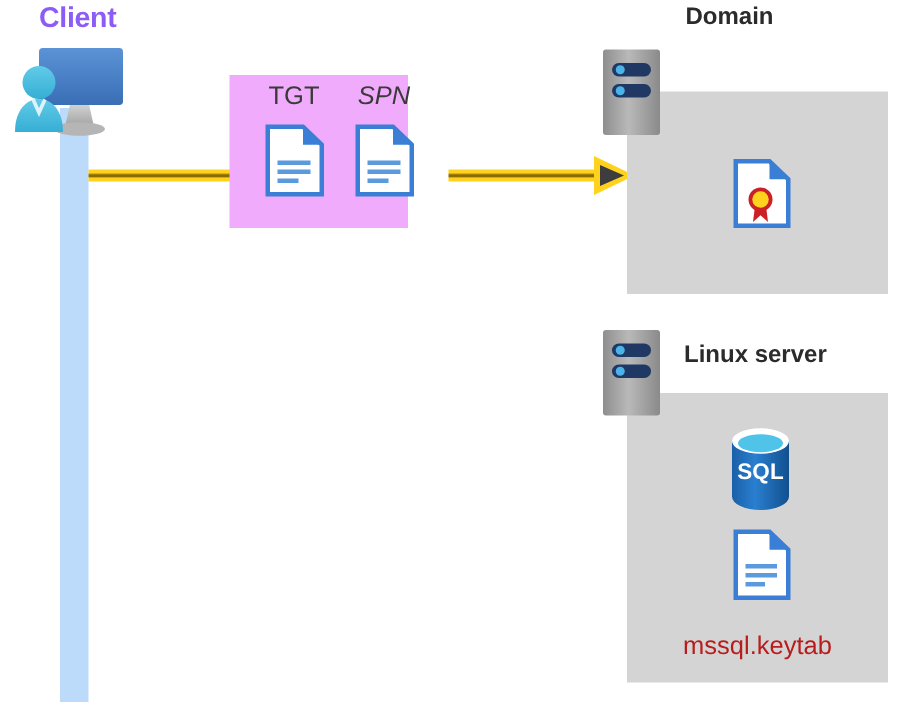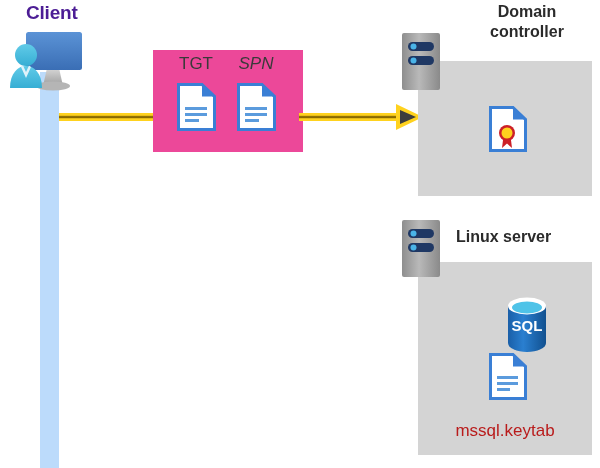--- a/index.html
+++ b/index.html
@@ -12,31 +12,31 @@
 
   
   #client-lifeline{
     left:40px;top:72px;width:19px;height:396px;
     background:#bcdbfb;
   }
 
   
   #client-label{
     left:26px;top:2px;width:120px;
-    font-size:19px;font-weight:bold;color:#4c1d95;
+    font-size:19px;font-weight:bold;color:#8b5cf6;
     letter-spacing:-0.2px;
   }
 
   
   #client-icon{left:8px;top:28px;width:84px;height:68px;}
 
   
   #tgt-spn-panel{
-    left:153px;top:50px;width:150px;height:102px;
-    background:#ec4899;
+    left:153px;top:50px;width:119px;height:102px;
+    background:#f0abfc;
   }
   .token-label{
     position:absolute;top:4px;
     font-size:17px;color:#3a3a3a;
     width:50px;text-align:center;
   }
   #tgt-label{left:18px;}
   #spn-label{left:78px;font-style:italic;}
 
   
@@ -56,35 +56,34 @@
   
   #dc-panel{
     left:418px;top:61px;width:174px;height:135px;
     background:#d4d4d4;
   }
   #dc-server-icon{left:402px;top:33px;width:38px;height:57px;}
   #dc-title{
     left:457px;top:2px;width:140px;
     font-size:16px;font-weight:bold;color:#2b2b2b;
     line-height:20px;
-    text-align:center;
   }
   #dc-cert-icon{left:489px;top:106px;width:38px;height:46px;}
 
   
   #linux-panel{
     left:418px;top:262px;width:174px;height:193px;
     background:#d4d4d4;
   }
   #linux-server-icon{left:402px;top:220px;width:38px;height:57px;}
   #linux-title{
     left:456px;top:228px;width:150px;
     font-size:16px;font-weight:bold;color:#2b2b2b;
   }
-  #sql-icon{left:485px;top:297px;width:44px;height:55px;margin-left:20px;}
+  #sql-icon{left:485px;top:285px;width:44px;height:55px;}
   #keytab-icon{left:489px;top:353px;width:38px;height:47px;}
   #keytab-label{
     left:418px;top:421px;width:174px;text-align:center;
     font-size:17px;color:#b91c1c;
   }
 
   svg{display:block;overflow:visible;}
 </style>
 </head>
 <body>
@@ -174,21 +173,20 @@
     <rect x="0" y="0" width="38" height="57" rx="2" fill="url(#srvGradA)"></rect>
     <rect x="6" y="9" width="26" height="9" rx="4.5" fill="#1f3864"></rect>
     <circle cx="11.5" cy="13.5" r="3" fill="#4ab4e8"></circle>
     <rect x="6" y="23" width="26" height="9" rx="4.5" fill="#1f3864"></rect>
     <circle cx="11.5" cy="27.5" r="3" fill="#4ab4e8"></circle>
   </svg>
 </div>
 
 <div class="abs" id="dc-title">
   <div>Domain</div>
-  <div>controller</div>
 </div>
 
 <div class="abs" id="dc-cert-icon">
   <svg width="38" height="46" viewBox="0 0 38 46">
     <path d="M1.5 1.5 H24 L36.5 13.5 V44.5 H1.5 Z" fill="#ffffff" stroke="#3a7fd5" stroke-width="3"></path>
     <path d="M24 1.5 L36.5 13.5 H24 Z" fill="#3a7fd5"></path>
 
     <path d="M14.5 30 L13 42 L18 37.5 L23 42 L21.5 30 Z" fill="#cc2027"></path>
 
     <circle cx="18" cy="27" r="8" fill="#cc2027"></circle>

